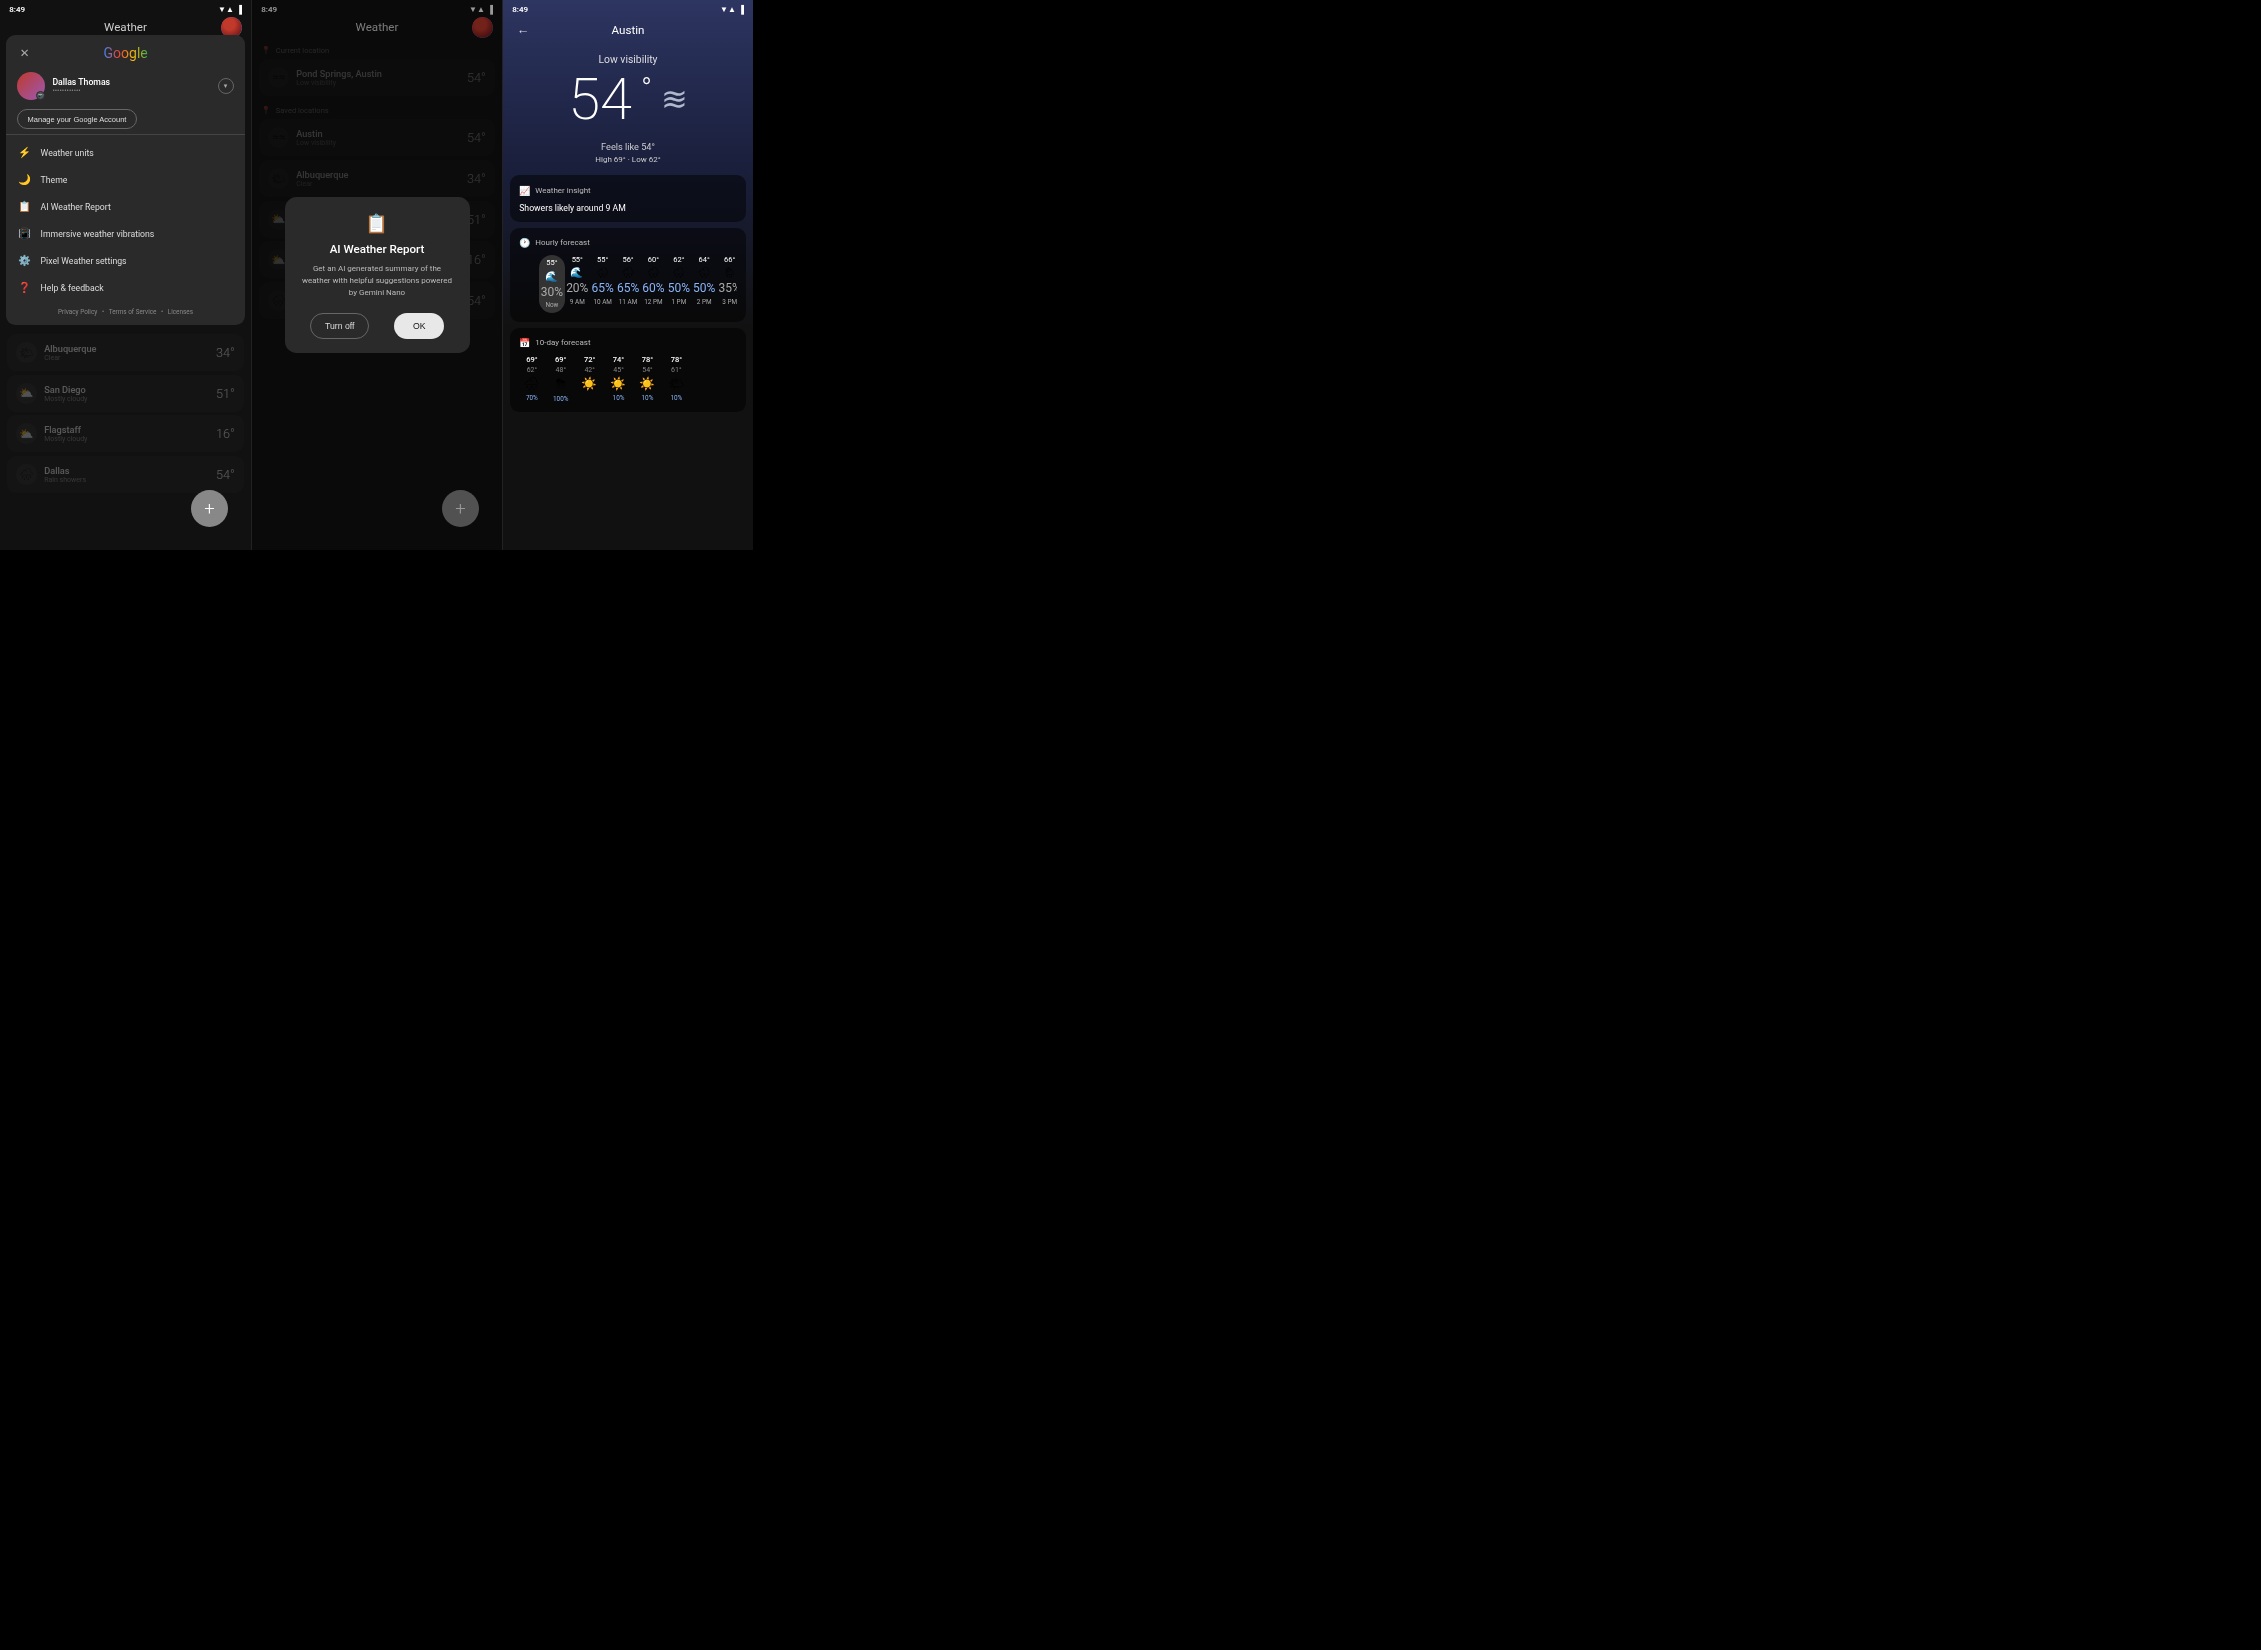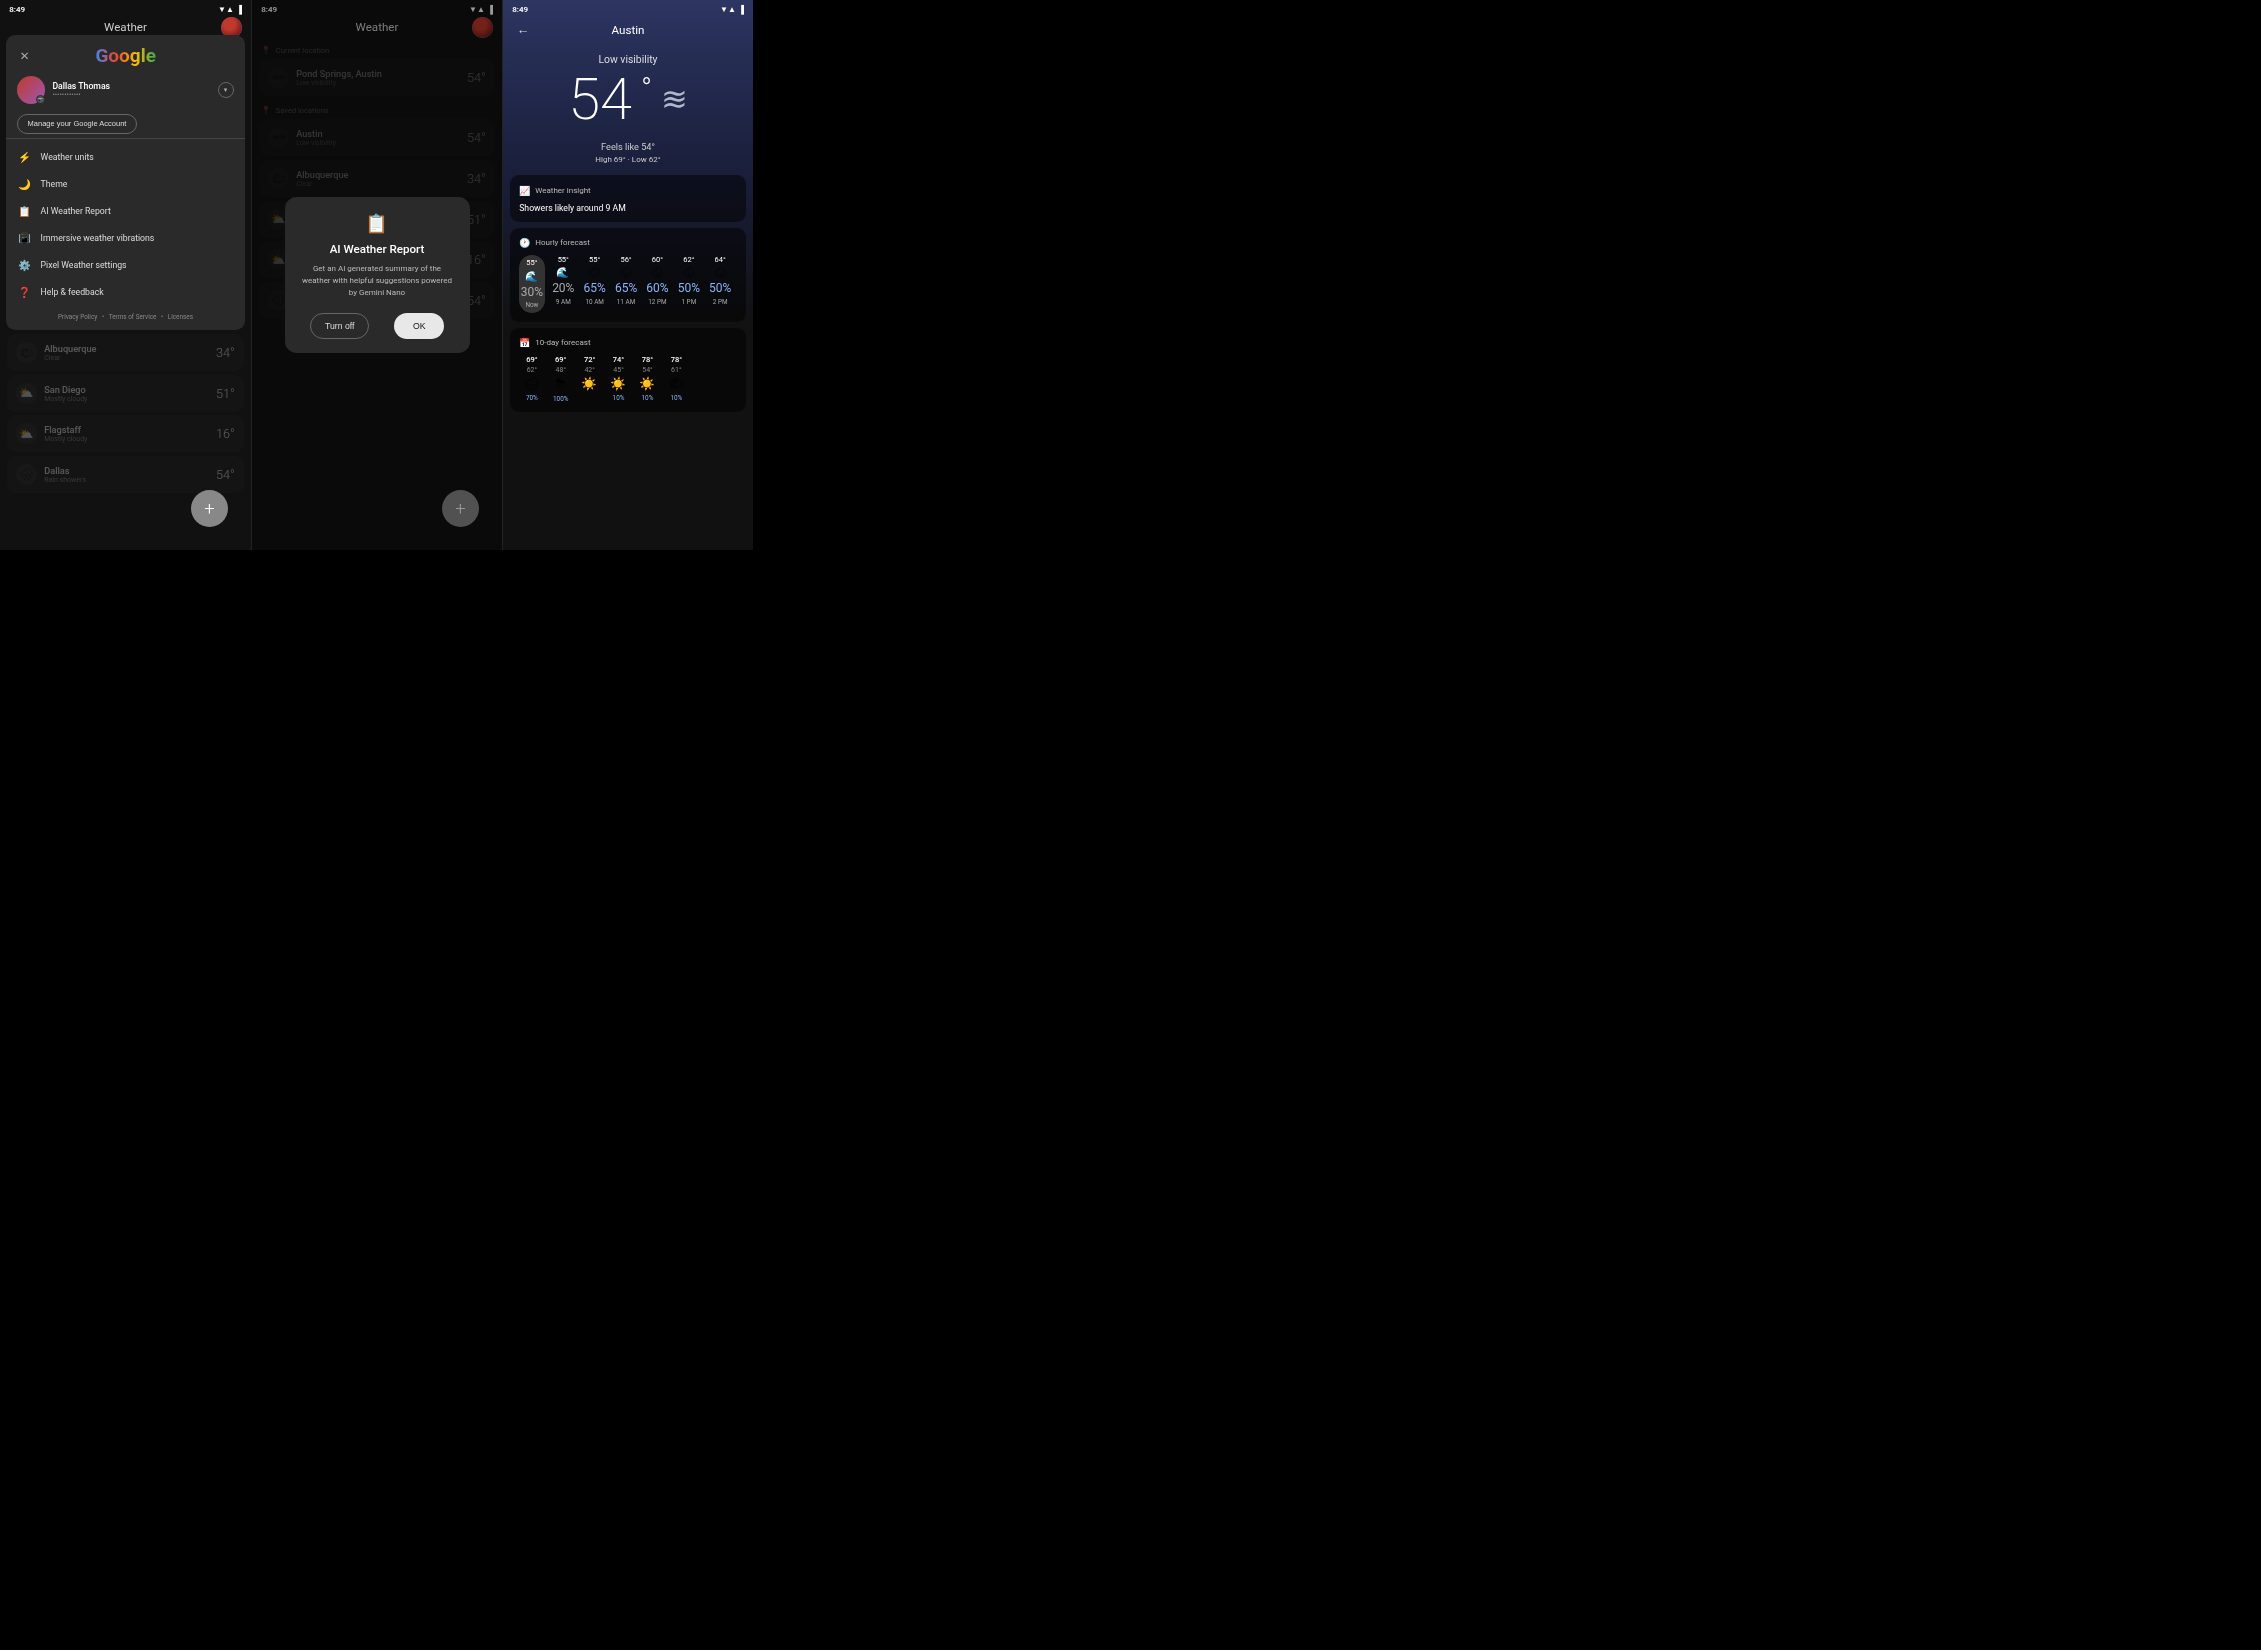--- a/index.html
+++ b/index.html
@@ -85,22 +85,22 @@
       z-index: 100;
       padding-bottom: 9.2px;
     }
     .google-menu-header {
       display: flex;
       align-items: center;
       justify-content: space-between;
       padding: 9.2px 11.6px 4.6px;
     }
     .google-logo {
-      font-size: 19px;
-      font-weight: 700;
+      font-size: 14px;
+      font-weight: 400;
       background: linear-gradient(90deg, #4285F4, #EA4335, #FBBC05, #34A853);
       -webkit-background-clip: text;
       -webkit-text-fill-color: transparent;
     }
     .close-btn {
       color: #aaa;
       font-size: 11.6px;
       cursor: pointer;
       background: none;
       border: none;
@@ -348,22 +348,23 @@
       color: #bbb;
       font-size: 8px;
       margin-bottom: 7px;
     }
     .card-header-icon { font-size: 9.2px; }
     .insight-text { color: #fff; font-size: 8.7px; }
 
     
     .hourly-row {
       display: flex;
-      gap: 6px;
+      gap: 0;
       overflow-x: auto;
+      margin-left: 20px;
     }
     .hourly-item {
       display: flex;
       flex-direction: column;
       align-items: center;
       gap: 2.3px;
       min-width: 25.4px;
     }
     .hourly-temp { color: #fff; font-size: 7.5px; }
     .hourly-icon { font-size: 10.4px; }

